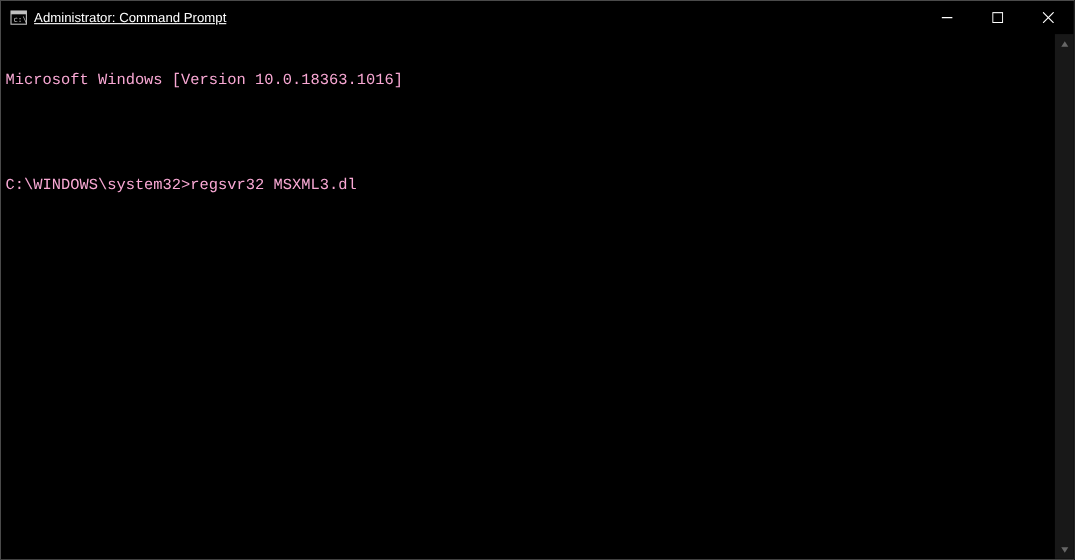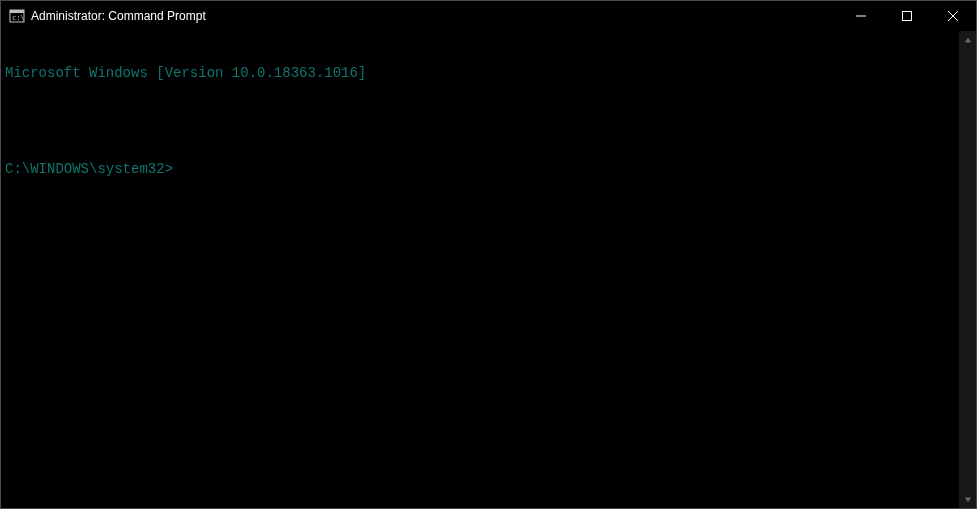--- a/index.html
+++ b/index.html
@@ -41,20 +41,21 @@
       align-items: center;
       justify-content: center;
     }
     .titlebar-icon svg {
       width: 16px;
       height: 16px;
     }
     .titlebar-title {
       flex: 0 0 auto;
       white-space: nowrap;
+      text-decoration: underline;
     }
     .titlebar-spacer {
       flex: 1;
     }
     .titlebar-controls {
       display: flex;
       height: 100%;
     }
     .titlebar-btn {
       width: 46px;
@@ -74,21 +75,21 @@
     }
     .content-wrap {
       flex: 1;
       display: flex;
       background: #000;
       position: relative;
     }
     .terminal {
       flex: 1;
       background: #000;
-      color: #0f766e;
+      color: #f9a8d4;
       font-family: Consolas, "Courier New", monospace;
       font-size: 14px;
       line-height: 16px;
       padding: 2px 4px;
       white-space: pre;
       overflow: hidden;
     }
     .terminal .line {
       min-height: 16px;
     }
@@ -168,21 +169,21 @@
             <line x1="10" y1="0" x2="0" y2="10"></line>
           </svg>
       </div>
     </div>
   </div>
 
   <div class="content-wrap">
     <div class="terminal">
       <div class="line">Microsoft Windows [Version 10.0.18363.1016]</div>
       <div class="line"></div>
-      <div class="line prompt-line"><span>C:\WINDOWS\system32&gt;</span><span class="cursor"></span></div>
+      <div class="line prompt-line"><span>C:\WINDOWS\system32&gt;</span><span>regsvr32 MSXML3.dl</span><span class="cursor"></span></div>
     </div>
 
     <div class="scrollbar">
       <div class="scroll-arrow">
         <svg viewBox="0 0 10 10">
             <polygon points="5,2 9,8 1,8"></polygon>
           </svg>
       </div>
       <div class="scroll-track">
         <div class="scroll-thumb"></div>

